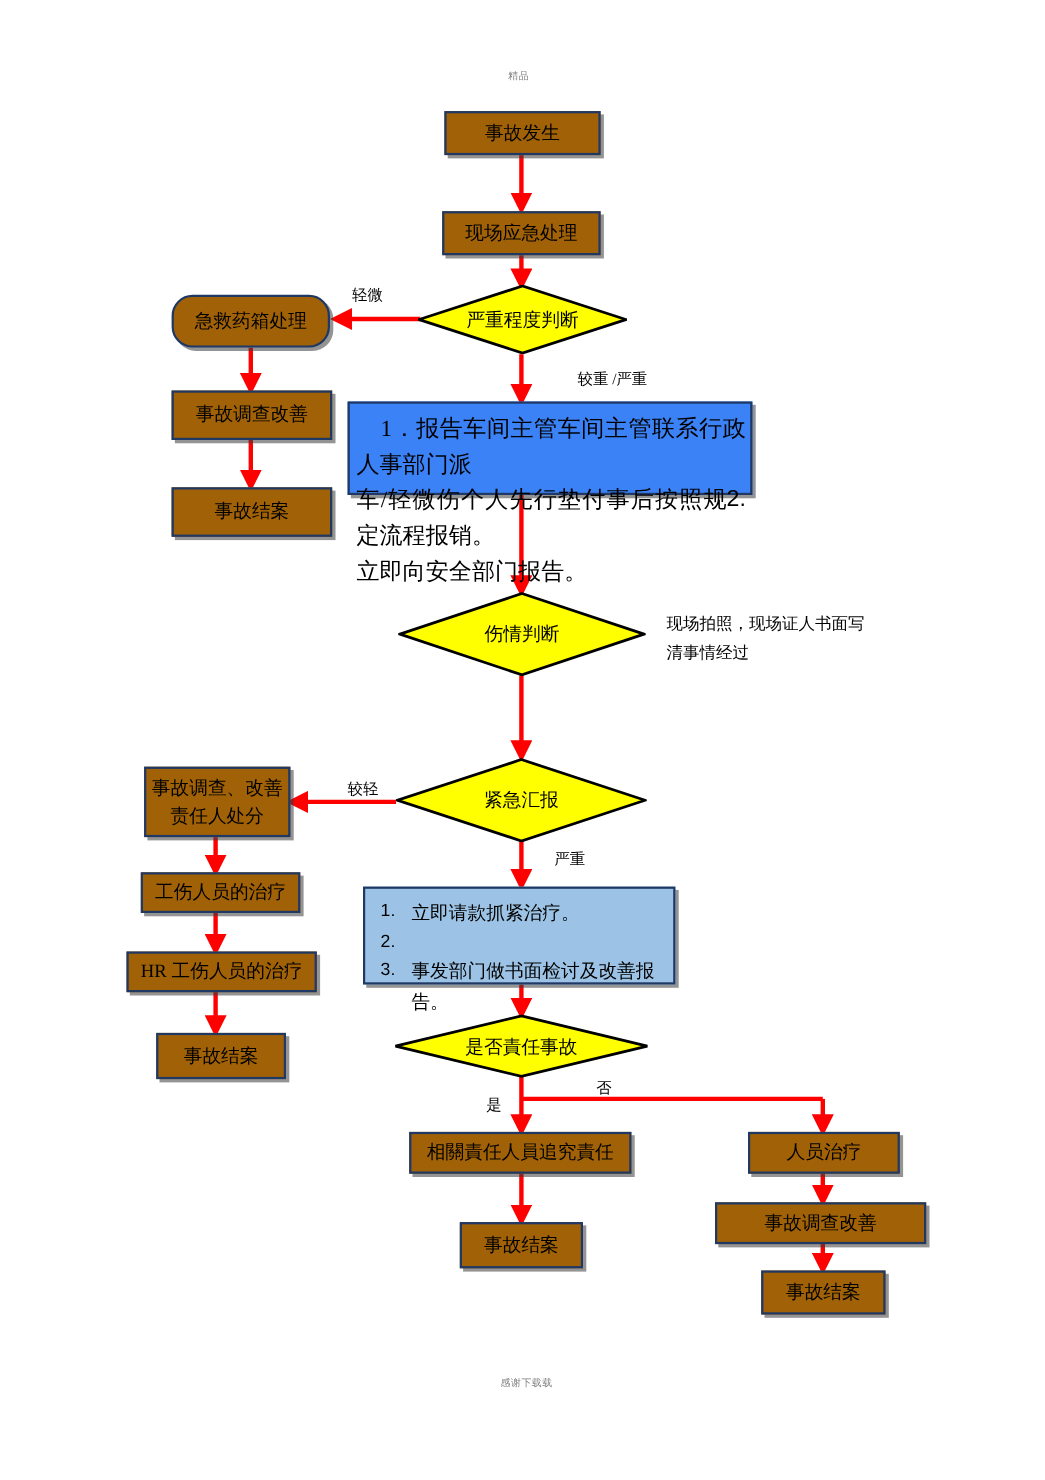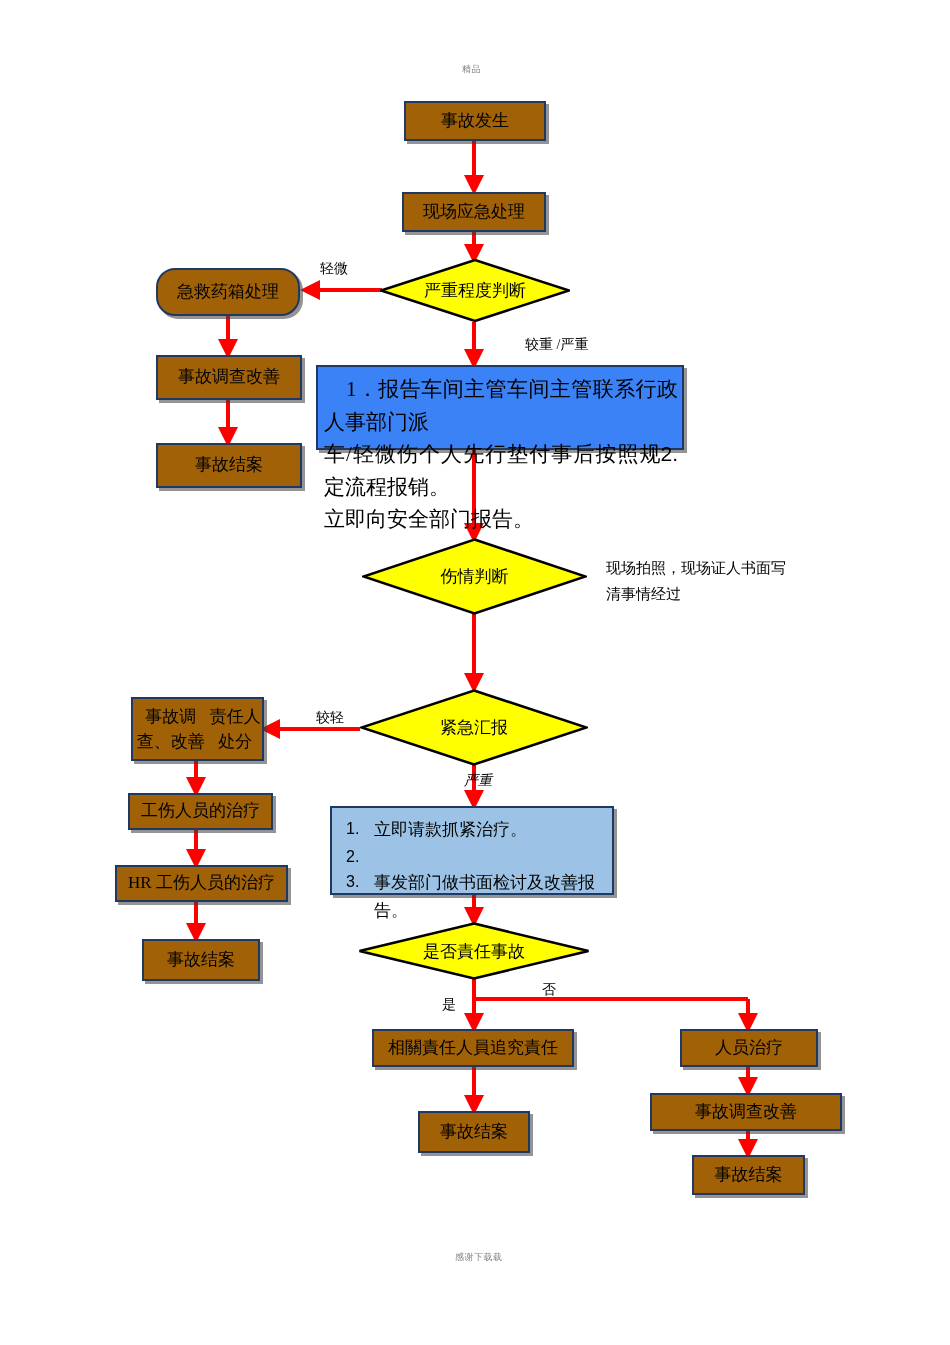--- a/index.html
+++ b/index.html
@@ -34,21 +34,21 @@
     align-items: center;
     justify-content: center;
     text-align: center;
     color: #000000;
     font-size: 17px;
     line-height: 1.35;
     box-shadow: 3px 3px 0 rgba(60,60,60,0.55);
     z-index: 5;
   }
   .node.two-line {
-    flex-direction: row;
+    flex-direction: column;
     line-height: 1.5;
   }
   .textblock {
     position: absolute;
     box-sizing: border-box;
     background: #3b82f6;
     border: 2px solid #1F3864;
     color: #000000;
     font-size: 21px;
     line-height: 1.55;
@@ -240,21 +240,21 @@
     <span>事故调查、改善</span>
     <span>责任人处分</span>
   </div>
 
   <div class="node" style="left:128px; top:793px; width:145px; height:37px;">工伤人员的治疗</div>
 
   <div class="node" style="left:115px; top:865px; width:173px; height:37px;">HR 工伤人员的治疗</div>
 
   <div class="node" style="left:142px; top:939px; width:118px; height:42px;">事故结案</div>
 
-  <div class="edge-label" style="left:464px; top:772px;font-style:italic;">严重</div>
+  <div class="edge-label" style="left:504px; top:772px;">严重</div>
 
   <div class="list-block" style="left:330px; top:806px; width:284px; height:89px;">
     <div class="li">
       <span class="num">1.</span>
       <span>立即请款抓紧治疗。</span>
     </div>
     <div class="li">
       <span class="num">2.</span>
     </div>
     <div class="li">

